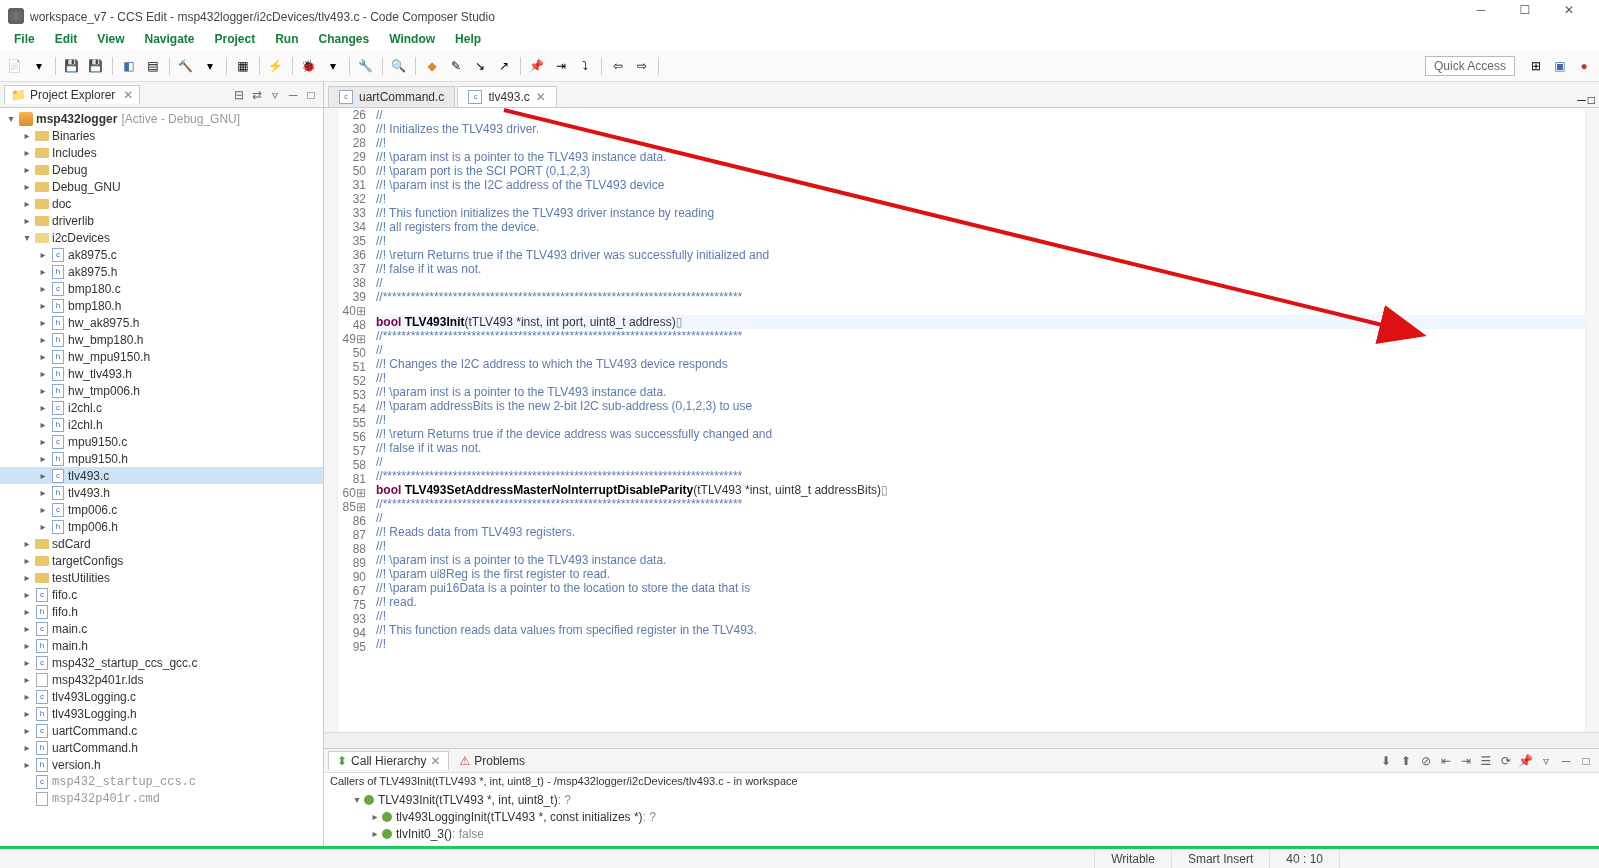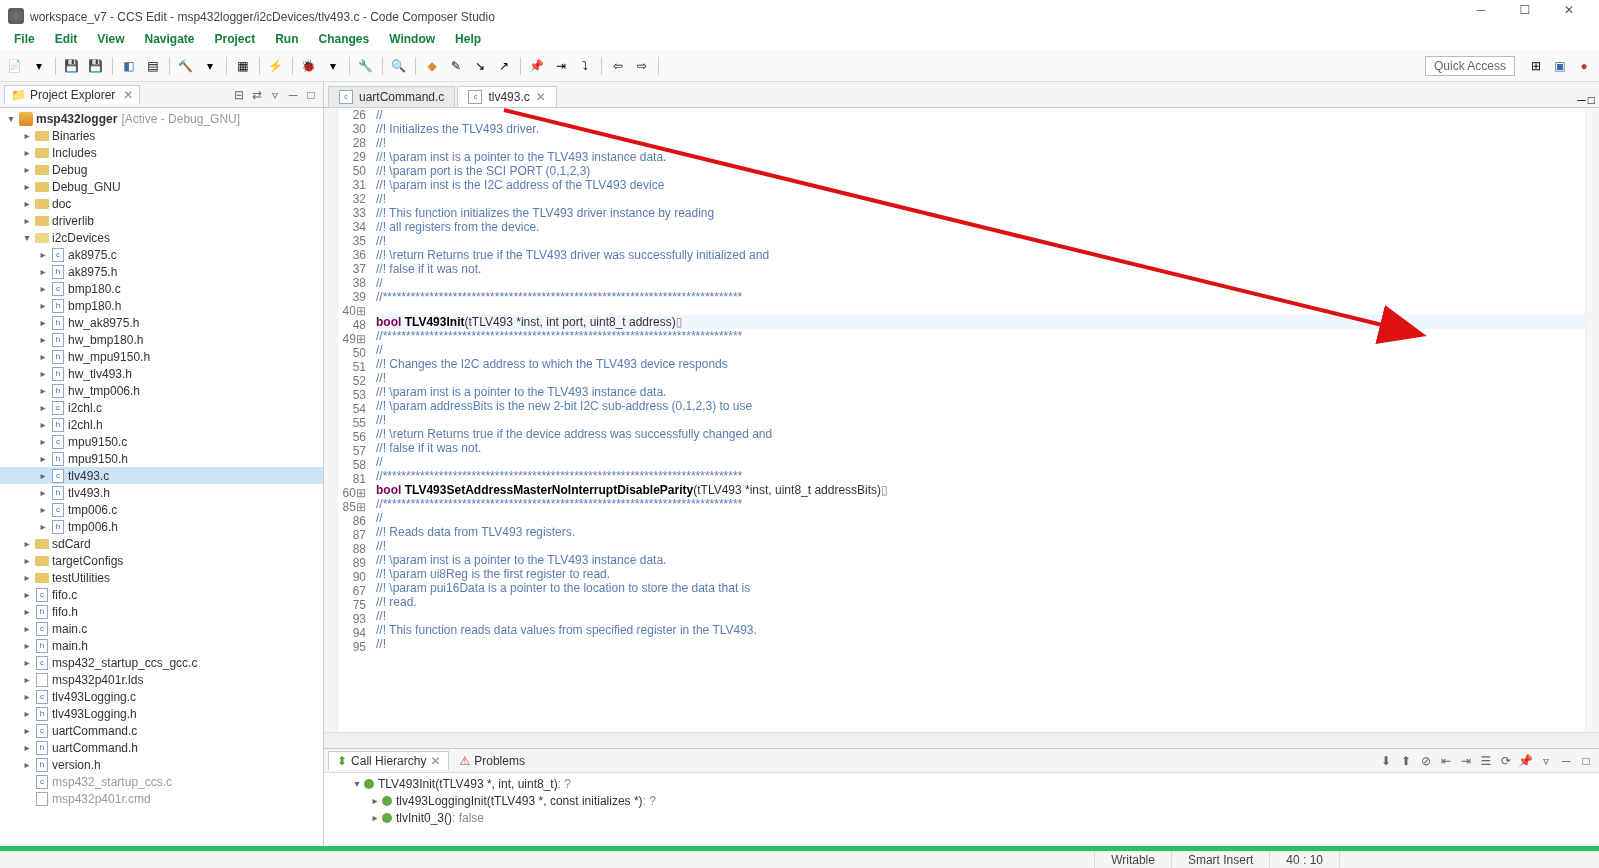--- a/index.html
+++ b/index.html
@@ -37,21 +37,21 @@
 .tree-row { display:flex; align-items:center; height:17px; white-space:nowrap; color:#333; }
 .tree-row.selected { background:#cde4f7; }
 .twisty { width:14px; text-align:center; color:#666; font-size:10px; }
 .tree-icon { width:16px; height:14px; margin-right:2px; display:flex; align-items:center; justify-content:center; }
 .folder-ico { width:14px; height:10px; background:#e8c76a; border-radius:1px; position:relative; }
 .folder-ico.open { background:#f0d68a; }
 .file-c { width:12px; height:14px; background:#fff; border:1px solid #8fa8c6; font-size:8px; color:#3a6ea5; text-align:center; line-height:12px; }
 .file-h { width:12px; height:14px; background:#fff; border:1px solid #8fa8c6; font-size:8px; color:#3a6ea5; text-align:center; line-height:12px; }
 .file-gen { width:12px; height:14px; background:#fff; border:1px solid #aaa; }
 .proj-ico { width:14px; height:14px; background:linear-gradient(#f2b84a,#d98a2a); border-radius:2px; }
-.dim { color:#999; }
+.dim { color:#999;font-family:Liberation Mono, monospace; }
 
 
 .editor-side { flex:1; display:flex; flex-direction:column; min-width:0; }
 .editor-tabs { height:26px; background:#f5f5f5; border-bottom:1px solid #ccc; display:flex; align-items:flex-end; padding-left:4px; gap:2px;}
 .editor-tab { padding:3px 10px; background:#eaeaea; border:1px solid #ccc; border-bottom:none; font-size:11px; color:#333; display:flex; align-items:center; gap:6px; }
 .editor-tab.active { background:#fff; }
 .editor-tab .tab-icon { width:14px; height:14px; background:#fff; border:1px solid #8fa8c6; font-size:7px; color:#3a6ea5; text-align:center; line-height:12px;}
 .editor-tab .close-x { color:#888; }
 .editor-tabs .tab-tools { margin-left:auto; display:flex; gap:2px; padding-right:4px; }
 
@@ -74,21 +74,21 @@
 .bottom-tabs .btab { padding:2px 8px; font-size:11px; display:flex; align-items:center; gap:4px; color:#333;}
 .bottom-tabs .btab.active { background:#fff; border:1px solid #ccc; border-bottom:none;}
 .bottom-tabs .btab-icons { margin-left:auto; display:flex; gap:2px; }
 .bottom-tabs .btab-icons .ico { width:18px; height:18px; display:flex; align-items:center; justify-content:center; color:#666;}
 .callers-bar { padding:2px 6px; color:#333; background:#fff; font-size:11px; }
 .callers-tree { flex:1; overflow:auto; padding:2px 0; }
 .callers-tree .tree-row .method-ico { width:10px; height:10px; border-radius:50%; background:#64a743; margin-right:4px; }
 .callers-tree .rettype { color:#888; }
 
 
-.statusbar { height:22px; background:#f5f5f5; border-top:5px solid #22c55e; display:flex; align-items:center; font-size:11px; color:#444;justify-content:space-between; }
+.statusbar { height:22px; background:#f5f5f5; border-top:3px solid #22c55e; display:flex; align-items:center; font-size:11px; color:#444;justify-content:space-between; }
 .statusbar .status-cell { padding:0 16px; border-left:1px solid #ddd; height:100%; display:flex; align-items:center; }
 .statusbar .status-cell:first-child { border-left:none; flex:1; }
 
 
 .arrow-svg { position:absolute; left:0; top:0; pointer-events:none; }
 .green { color:#4a9e3a; } .blue { color:#3a6ea5; } .orange{ color:#d98a2a;} .red{ color:#c0392b;}
 </style>
 </head>
 <body>
 
@@ -560,20 +560,21 @@
             <div class="ico">⇤</div>
             <div class="ico">⇥</div>
             <div class="ico">☰</div>
             <div class="ico">⟳</div>
             <div class="ico">📌</div>
             <div class="ico">▿</div>
             <div class="ico">─</div>
             <div class="ico">□</div>
           </div>
         </div>
+        <div class="callers-bar">Callers of TLV493Init(tTLV493 *, int, uint8_t) - /msp432logger/i2cDevices/tlv493.c - in workspace</div>
         <div class="callers-tree" id="callers-tree">
             <div class="tree-row" style="padding-left: 26px;">
               <span class="twisty">▾</span>
               <span class="method-ico"></span>
               <span>TLV493Init(tTLV493 *, int, uint8_t)</span> 
               <span class="rettype">: ?</span>
             </div>
             <div class="tree-row" style="padding-left: 44px;">
               <span class="twisty">▸</span>
               <span class="method-ico"></span>

